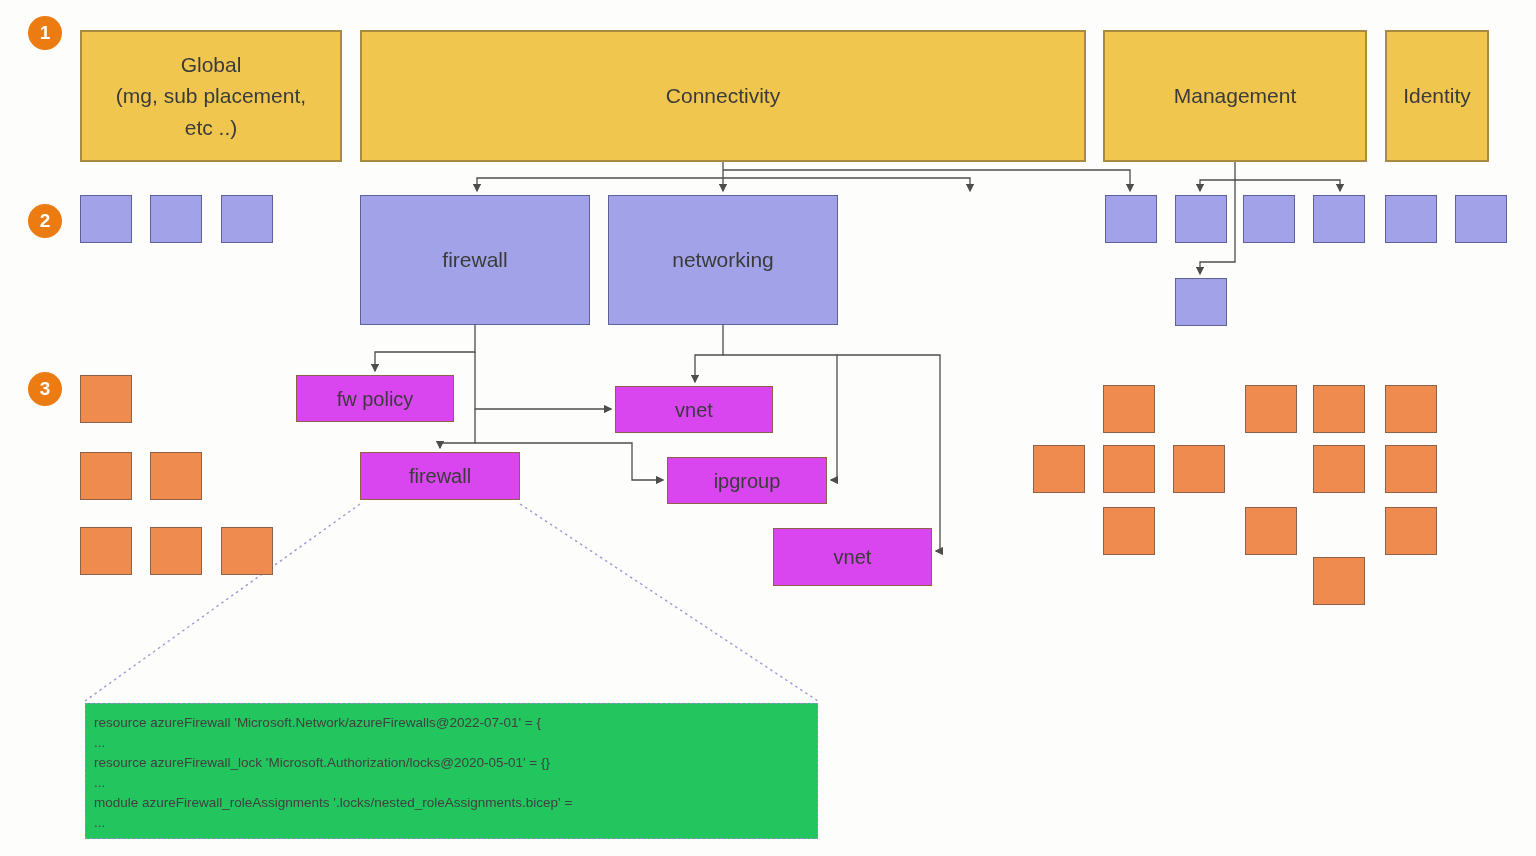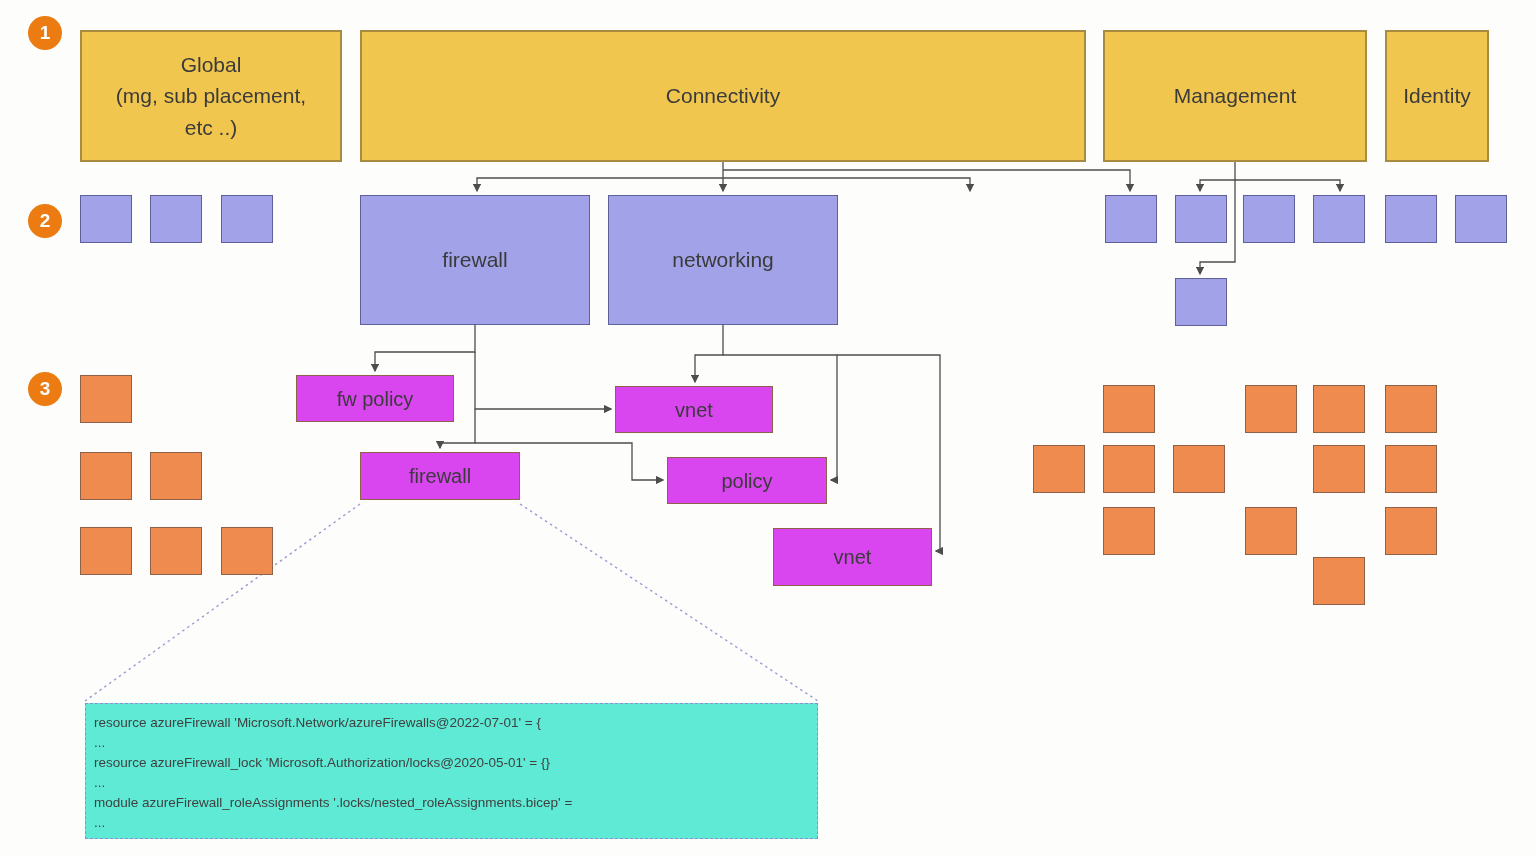--- a/index.html
+++ b/index.html
@@ -23,21 +23,21 @@
   .sq2{background:#A2A2E9;border:1.5px solid #60609A;}
   .sq3{background:#F08B50;border:1.5px solid #8D6248;}
   .pre{white-space:pre-line;}
   .badge{
     position:absolute;width:34px;height:34px;border-radius:50%;
     background:#EC7B11;color:#FFFFFF;font-weight:bold;font-size:19px;
     display:flex;align-items:center;justify-content:center;
   }
   .code-box{
     position:absolute;left:85px;top:703px;width:733px;height:136px;
-    box-sizing:border-box;border:1px dashed #8F8FD0;background:#5eead4;
+    box-sizing:border-box;border:1px dashed #8F8FD0;background:#22c55e;
     padding:9px 10px 0 8px;
   }
   .code-line{
     font-size:13.5px;line-height:20px;color:#414141;
     white-space:nowrap;overflow:hidden;
   }
 </style>
 </head>
 <body>
 
@@ -77,21 +77,21 @@
   <div class="box l1" style="left:360px;top:30px;width:726px;height:132px">Connectivity</div>
   <div class="box l1" style="left:1103px;top:30px;width:264px;height:132px">Management</div>
   <div class="box l1" style="left:1385px;top:30px;width:104px;height:132px">Identity</div>
 
   <div class="box l2" style="left:360px;top:195px;width:230px;height:130px">firewall</div>
   <div class="box l2" style="left:608px;top:195px;width:230px;height:130px">networking</div>
 
   <div class="box l3" style="left:296px;top:375px;width:158px;height:47px">fw policy</div>
   <div class="box l3" style="left:360px;top:452px;width:160px;height:48px">firewall</div>
   <div class="box l3" style="left:615px;top:386px;width:158px;height:47px">vnet</div>
-  <div class="box l3" style="left:667px;top:457px;width:160px;height:47px">policy</div>
+  <div class="box l3" style="left:667px;top:457px;width:160px;height:47px">ipgroup</div>
   <div class="box l3" style="left:773px;top:528px;width:159px;height:58px">vnet</div>
 
   <div class="code-box">
     <div class="code-line">resource azureFirewall 'Microsoft.Network/azureFirewalls@2022-07-01' = {</div>
     <div class="code-line">...</div>
     <div class="code-line">resource azureFirewall_lock 'Microsoft.Authorization/locks@2020-05-01' = {}</div>
     <div class="code-line">...</div>
     <div class="code-line">module azureFirewall_roleAssignments '.locks/nested_roleAssignments.bicep' =</div>
     <div class="code-line">...</div>
   </div>

